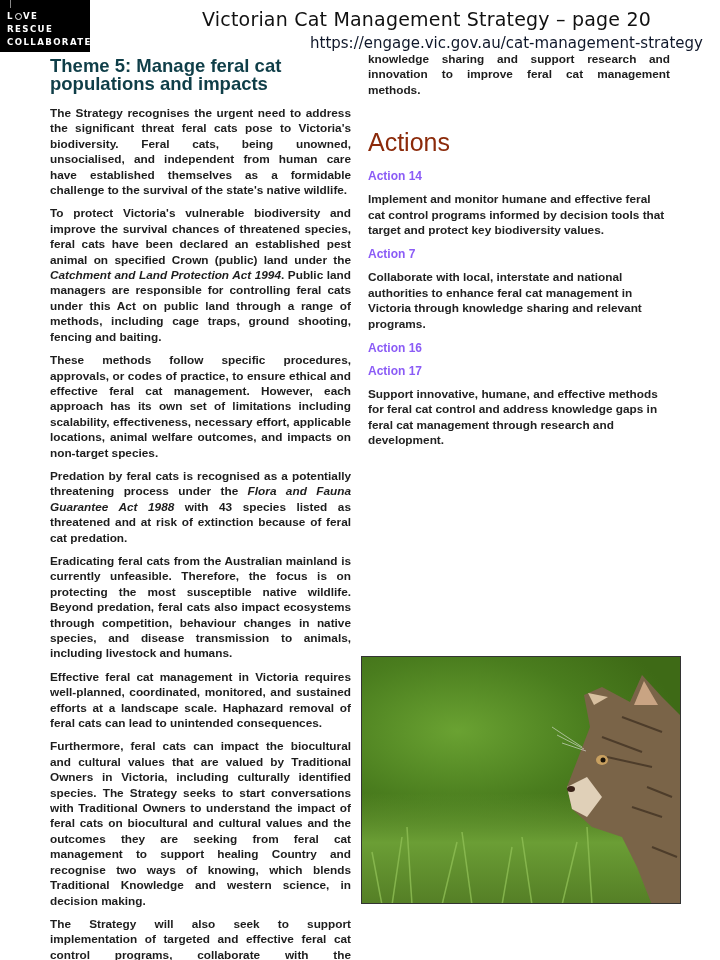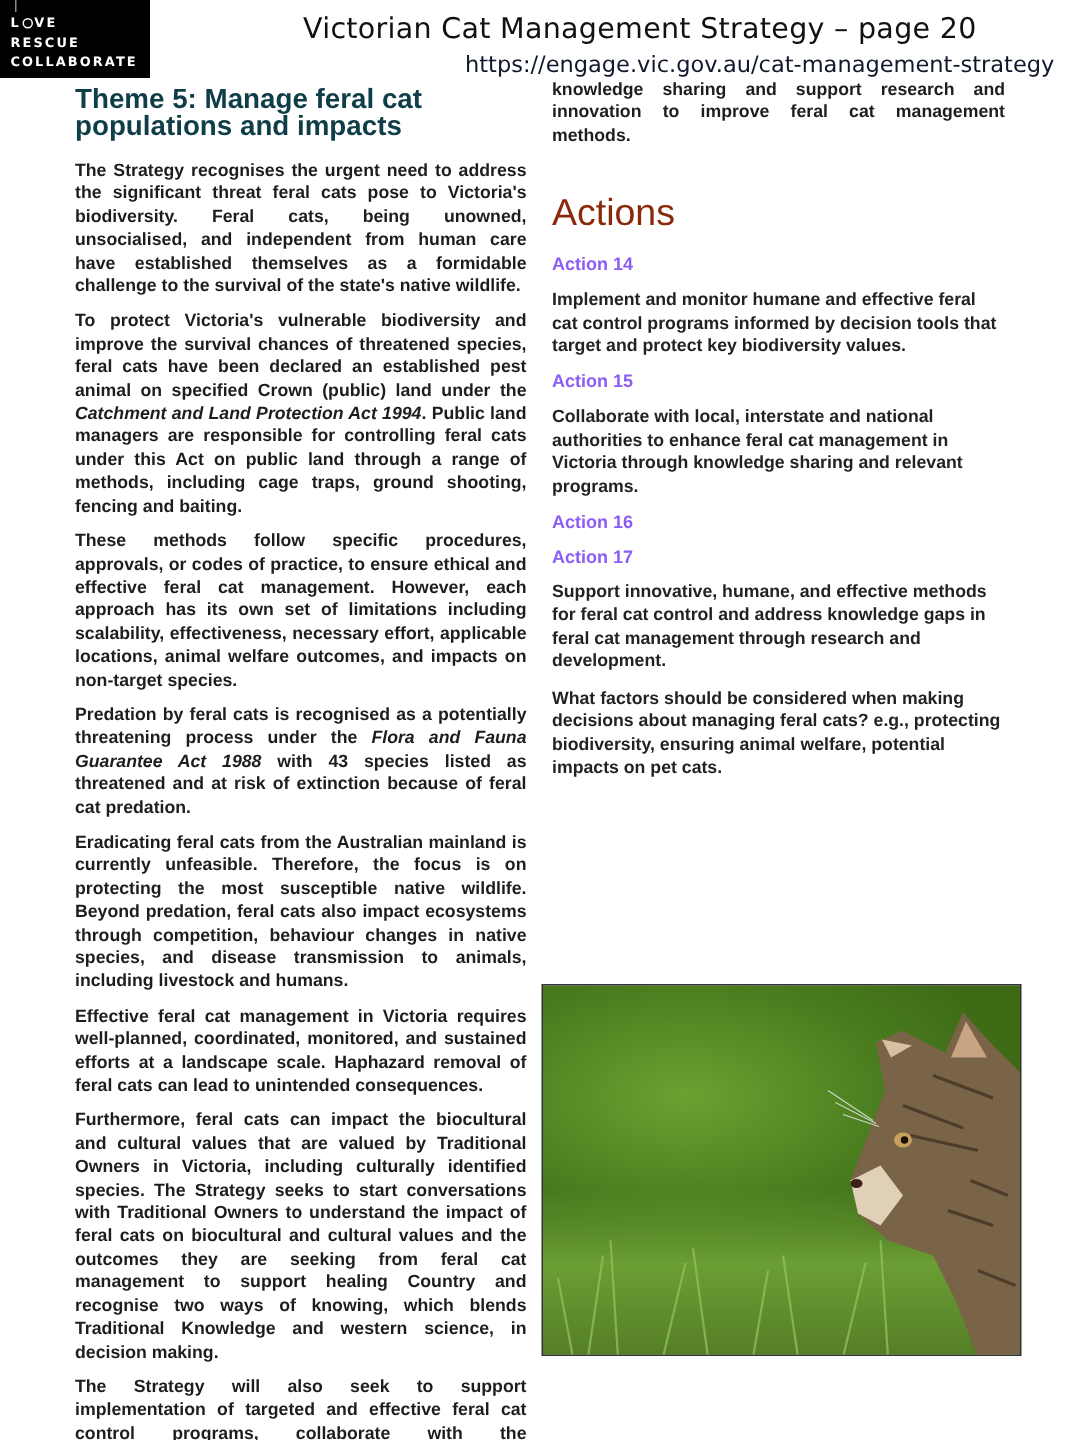--- a/index.html
+++ b/index.html
@@ -1,17 +1,17 @@
 <!DOCTYPE html>
 <html><head>
   <meta charset="utf-8">
   <style>
     html, body { margin:0; padding:0; }
     body { width:720px; height:960px; background:#ffffff; position:relative; overflow:hidden; font-family:"Liberation Sans", sans-serif; color:#1a1a1a; }
-    .logo { position:absolute; left:0; top:0; width:100px; height:52px; background:#000; color:#fff; font-family:"DejaVu Sans", sans-serif; font-weight:bold; font-size:8.6px; letter-spacing:1.4px; line-height:13px; padding:10px 0 0 7px; box-sizing:border-box; }
+    .logo { position:absolute; left:0; top:0; width:90px; height:52px; background:#000; color:#fff; font-family:"DejaVu Sans", sans-serif; font-weight:bold; font-size:8.6px; letter-spacing:1.4px; line-height:13px; padding:10px 0 0 7px; box-sizing:border-box; }
     .logo .ln { display:block; white-space:nowrap; }
     .logo .heart { display:inline-block; width:7px; height:7px; border:1.5px solid #fff; border-radius:50%; vertical-align:-1px; margin:0 1px; box-sizing:border-box; }
     .logo .tag { position:absolute; left:10px; top:0; width:1px; height:8px; background:#888; }
     .title { position:absolute; left:202px; top:8px; font-family:"DejaVu Sans", sans-serif; font-size:19px; color:#111; white-space:nowrap; letter-spacing:0.2px; }
     .url { position:absolute; left:310px; top:34px; font-family:"DejaVu Sans", sans-serif; font-size:15px; color:#0f172a; white-space:nowrap; }
     .col-left { position:absolute; left:50px; top:57px; width:301px; }
     .col-right { position:absolute; left:368px; top:52px; width:302px; }
     .theme-heading { font-weight:bold; font-size:18.5px; line-height:18px; color:#0f3e48; margin:0 0 13px 0; }
     .para { font-size:11.8px; line-height:15.4px; text-align:justify; margin:0 0 8px 0; font-weight:bold; color:#1d1d1d; -webkit-font-smoothing:antialiased; }
     .para i { font-weight:bold; font-style:italic; }
@@ -55,32 +55,31 @@
 
 <div class="col-right">
   <p class="para" style="margin-bottom:4px;">knowledge sharing and support research and innovation to improve feral cat management methods.</p>
   <div class="actions-heading">Actions</div>
 
   <div>
     <div class="action-title">Action 14</div>
     <div class="action-body">Implement and monitor humane and effective feral cat control programs informed by decision tools that target and protect key biodiversity values.</div>
   </div>
   <div>
-    <div class="action-title">Action 15</div>
+    <div class="action-title">Action 7</div>
     <div class="action-body">Collaborate with local, interstate and national authorities to enhance feral cat management in Victoria through knowledge sharing and relevant programs.</div>
   </div>
   <div>
     <div class="action-title">Action 16</div>
   </div>
   <div>
     <div class="action-title">Action 17</div>
     <div class="action-body">Support innovative, humane, and effective methods for feral cat control and address knowledge gaps in feral cat management through research and development.</div>
   </div>
 
-  <div class="action-body">What factors should be considered when making decisions about managing feral cats? e.g., protecting biodiversity, ensuring animal welfare, potential impacts on pet cats.</div>
 </div>
 
 <div class="photo">
   <div class="grass"></div>
   <svg width="320" height="248" viewBox="0 0 320 248">
 
     <g stroke="#8fbf55" stroke-width="1.5" fill="none" opacity="0.8">
       <path d="M30 248 L40 180"></path>
         <path d="M50 248 L45 170"></path>
         <path d="M80 248 L95 185"></path>

